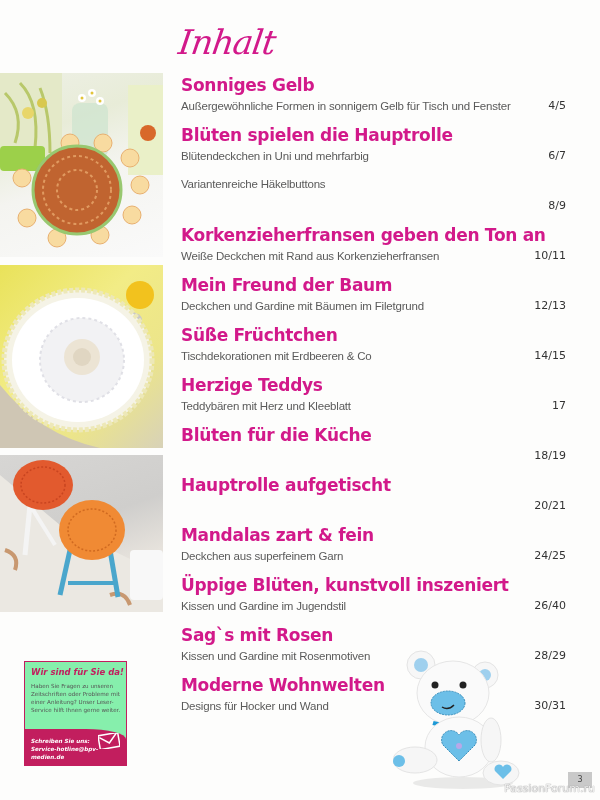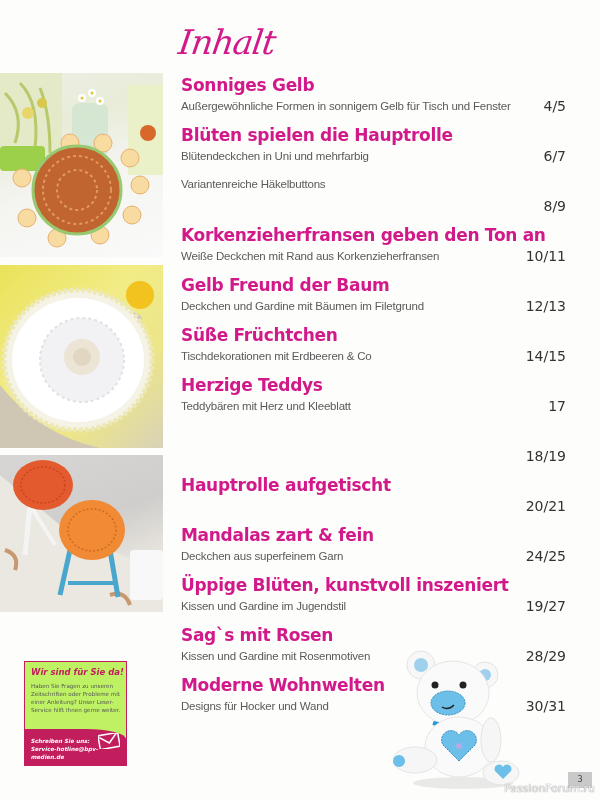--- a/index.html
+++ b/index.html
@@ -20,30 +20,30 @@
     display: block; font-family: "DejaVu Sans", sans-serif; font-weight: bold;
     font-size: 17px; color: #d2198a; line-height: 22px; white-space: nowrap;
     letter-spacing: -0.3px;
   }
   .entry-desc {
     display: block; font-family: Liberation Sans, sans-serif; font-size: 11.5px;
     color: #5a5a5a; line-height: 20px; white-space: nowrap; padding-right: 46px;
     letter-spacing: -0.2px;
   }
   .entry-page {
-    position: absolute; right: 0; top: 22px; font-size: 14px; color: #333;
+    position: absolute; right: 0; top: 22px; font-size: 11px; color: #333;
     line-height: 20px;
   }
   .photo { position: absolute; left: 0; width: 163px; overflow: hidden; }
   .photo1 { top: 73px; height: 184px; background: linear-gradient(160deg,#eef0e6 0%,#e8ecd8 30%,#f4f4f0 55%,#fafafa 100%); }
   .photo2 { top: 265px; height: 183px; background: linear-gradient(135deg,#e9e25a 0%,#f2ec86 40%,#ece58a 70%,#d8d2b8 100%); }
   .photo3 { top: 455px; height: 157px; background: linear-gradient(160deg,#d7d6d4 0%,#cfcecc 45%,#e6e2dc 70%,#efe9e2 100%); }
   .info-box {
     position: absolute; left: 24px; top: 661px; width: 101px; height: 103px;
-    border: 1px solid #c21e5e; background: #bef264; overflow: hidden;
+    border: 1px solid #c21e5e; background: #86efac; overflow: hidden;
   }
   .info-title {
     position: absolute; left: 6px; top: 5px; font-size: 8.5px; font-weight: bold;
     font-style: italic; color: #c21e5e; white-space: nowrap;
   }
   .info-text {
     position: absolute; left: 6px; top: 20px; width: 92px; font-size: 5.6px;
     line-height: 8px; color: #555;
   }
   .info-footer {
@@ -150,50 +150,51 @@
   <div class="entry">
     <span class="entry-desc">Variantenreiche Häkelbuttons</span>
     <span class="entry-page">8/9</span>
   </div>
   <div class="entry">
     <span class="entry-title">Korkenzieherfransen geben den Ton an</span>
     <span class="entry-desc">Weiße Deckchen mit Rand aus Korkenzieherfransen</span>
     <span class="entry-page">10/11</span>
   </div>
   <div class="entry">
-    <span class="entry-title">Gelb Freund der Baum</span>
+    <span class="entry-title">Mein Freund der Baum</span>
     <span class="entry-desc">Deckchen und Gardine mit Bäumen im Filetgrund</span>
     <span class="entry-page">12/13</span>
   </div>
   <div class="entry">
     <span class="entry-title">Süße Früchtchen</span>
     <span class="entry-desc">Tischdekorationen mit Erdbeeren &amp; Co</span>
     <span class="entry-page">14/15</span>
   </div>
   <div class="entry">
     <span class="entry-title">Herzige Teddys</span>
     <span class="entry-desc">Teddybären mit Herz und Kleeblatt</span>
     <span class="entry-page">17</span>
   </div>
   <div class="entry">
+    <span class="entry-title">Blüten für die Küche</span>
     <span class="entry-page">18/19</span>
   </div>
   <div class="entry">
     <span class="entry-title">Hauptrolle aufgetischt</span>
     <span class="entry-page">20/21</span>
   </div>
   <div class="entry">
     <span class="entry-title">Mandalas zart &amp; fein</span>
     <span class="entry-desc">Deckchen aus superfeinem Garn</span>
     <span class="entry-page">24/25</span>
   </div>
   <div class="entry">
     <span class="entry-title">Üppige Blüten, kunstvoll inszeniert</span>
     <span class="entry-desc">Kissen und Gardine im Jugendstil</span>
-    <span class="entry-page">19/27</span>
+    <span class="entry-page">26/40</span>
   </div>
   <div class="entry">
     <span class="entry-title">Sag`s mit Rosen</span>
     <span class="entry-desc">Kissen und Gardine mit Rosenmotiven</span>
     <span class="entry-page">28/29</span>
   </div>
   <div class="entry">
     <span class="entry-title">Moderne Wohnwelten</span>
     <span class="entry-desc">Designs für Hocker und Wand</span>
     <span class="entry-page">30/31</span>

